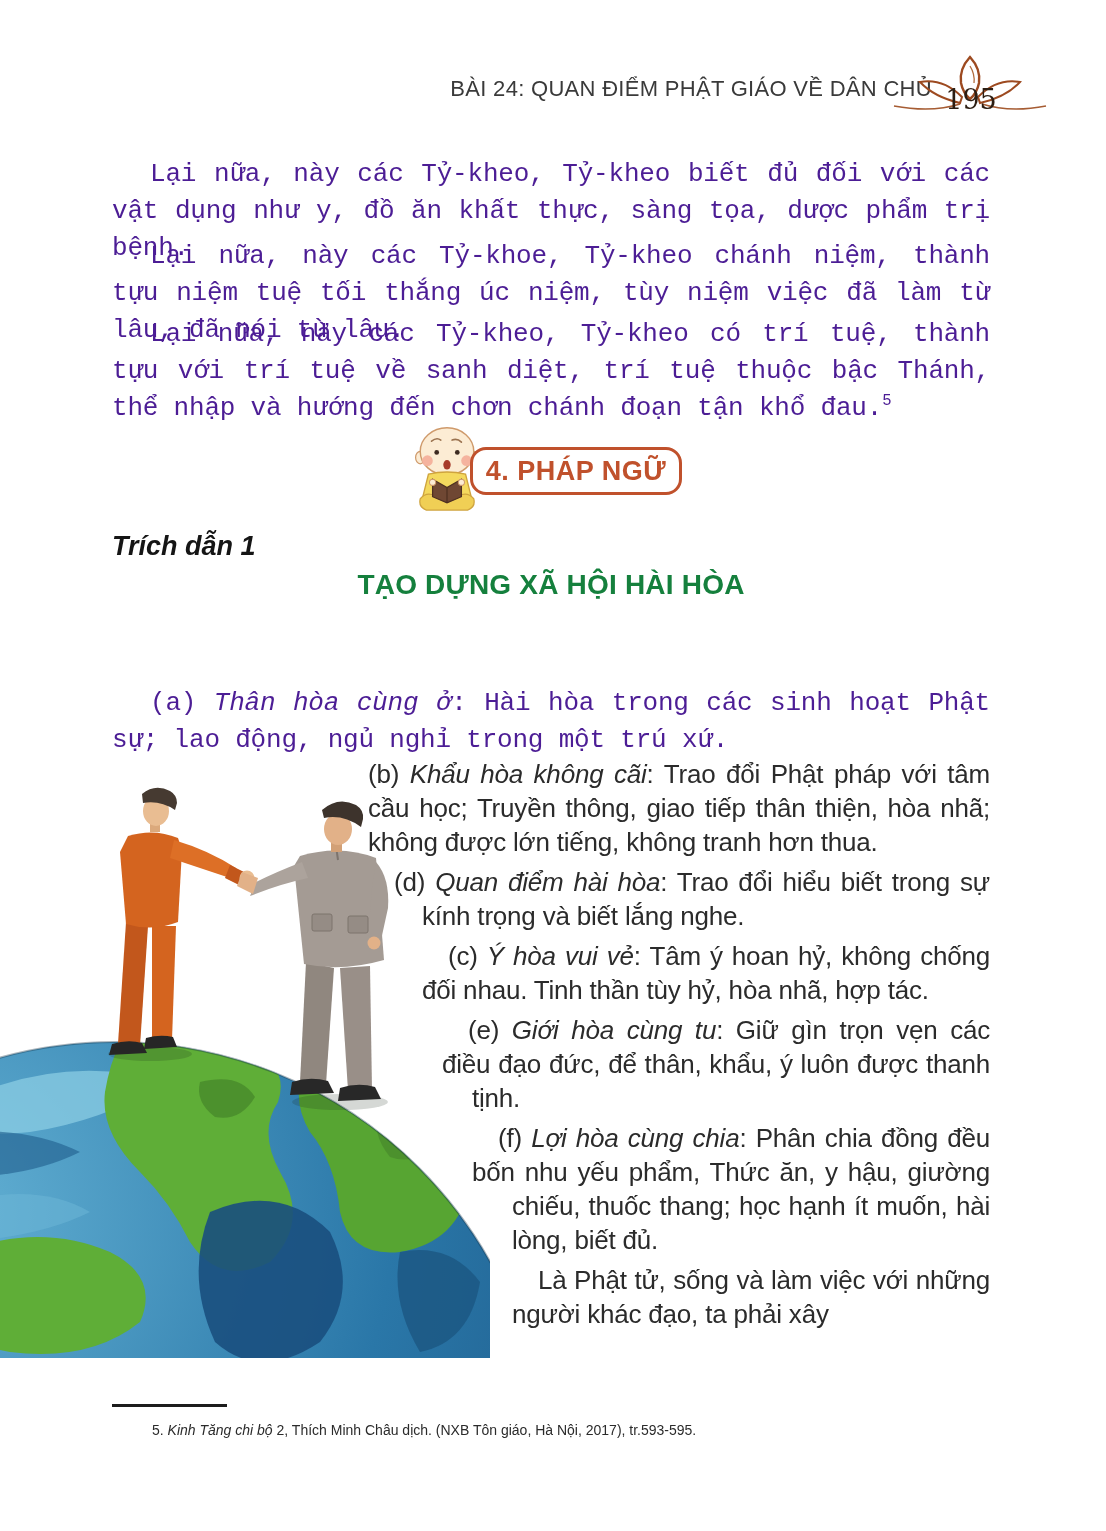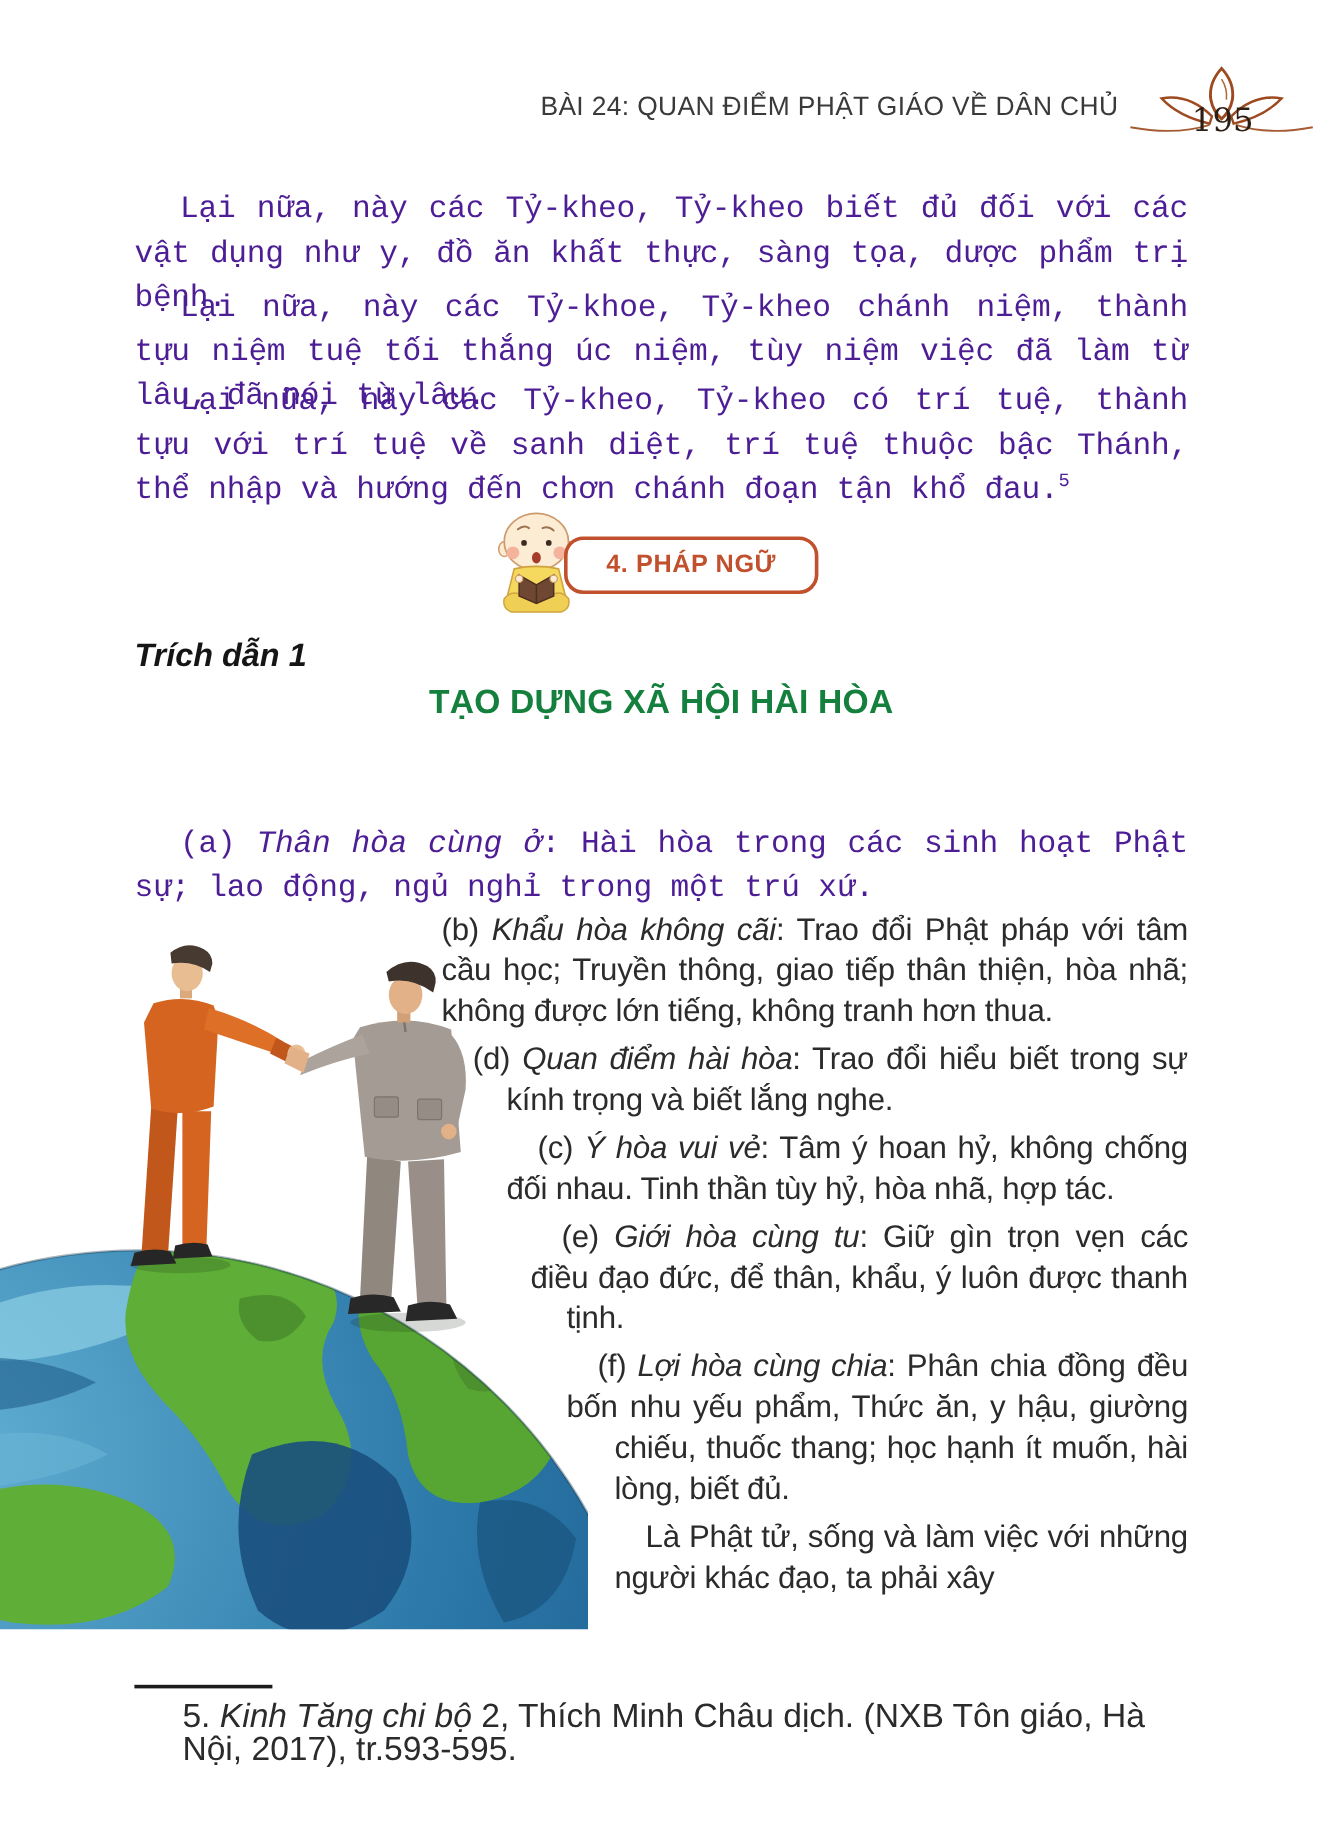--- a/index.html
+++ b/index.html
@@ -5,37 +5,37 @@
   html,body{margin:0;padding:0;background:#ffffff;}
   .page{
     position:relative;width:1106px;height:1531px;background:#ffffff;
     font-family:"Liberation Sans",sans-serif;color:#2b2b2b;overflow:hidden;
   }
   
   .chapter-title{
     position:absolute;top:76px;left:112px;width:820px;text-align:right;
     font-size:22px;font-weight:500;letter-spacing:.3px;color:#3a3a3a;
   }
-  .lotus-wrap{position:absolute;top:52px;left:938px;width:160px;height:72px;}
+  .lotus-wrap{position:absolute;top:52px;left:890px;width:160px;height:72px;}
   .lotus-wrap svg{display:block;width:100%;height:100%;}
   
   .bpar{
     position:absolute;left:112px;width:878px;margin:0;
     font-size:26px;line-height:37px;letter-spacing:-.2px;
     text-align:justify;text-indent:38px;color:#4c1d95;font-family:Liberation Mono, monospace;
   }
   .p1{top:156px}.p2{top:238px}.p3{top:316px}
   sup.fn-ref{font-size:60%;line-height:0;}
   
   .badge-pill{
     position:absolute;left:470px;top:447px;width:212px;height:48px;
     border:3px solid #c0512c;border-radius:16px;background:#fff;
     display:flex;align-items:center;justify-content:center;box-sizing:border-box;
   }
-  .badge-pill span{font-size:21px;font-weight:bold;color:#c0512c;letter-spacing:.5px;}
+  .badge-pill span{font-size:27px;font-weight:bold;color:#c0512c;letter-spacing:.5px;}
   .monk{position:absolute;left:412px;top:426px;width:70px;height:92px;}
   
   .quote-heading{
     position:absolute;left:112px;top:531px;margin:0;
     font-size:27px;font-weight:bold;color:#151515;font-style:italic;
   }
   .quote-title{
     position:absolute;left:112px;top:569px;width:878px;margin:0;text-align:center;
     font-size:28px;font-weight:bold;color:#15803d;letter-spacing:.2px;
   }
@@ -54,21 +54,21 @@
   
   .illustration{
     position:absolute;left:0;top:782px;width:490px;height:576px;
     overflow:hidden;z-index:1;
   }
   .illustration svg{display:block;}
   
   .fn-rule{position:absolute;left:112px;top:1404px;width:115px;height:3px;background:#1c1c1c;}
   .footnote{
     position:absolute;left:152px;top:1416px;width:840px;margin:0;
-    font-size:28px;line-height:28px;color:#2b2b2b;
+    font-size:14px;line-height:28px;color:#2b2b2b;
   }
 </style>
 </head>
 <body>
 
 <div class="page">
 
   <div class="chapter-title">BÀI 24: QUAN ĐIỂM PHẬT GIÁO VỀ DÂN CHỦ</div>
   <div class="lotus-wrap">
     <svg viewBox="0 0 160 72">

